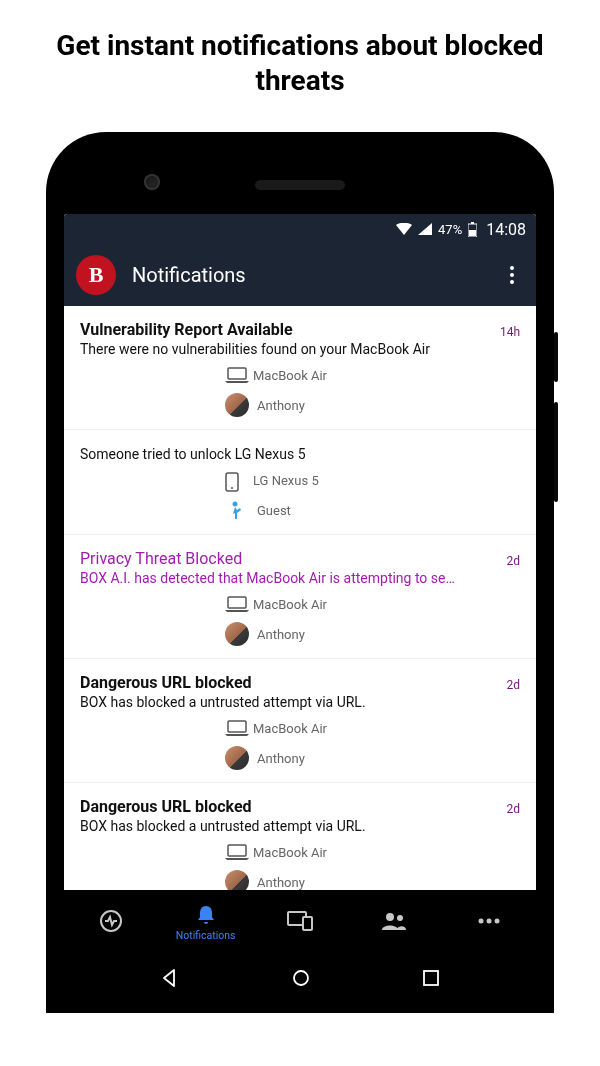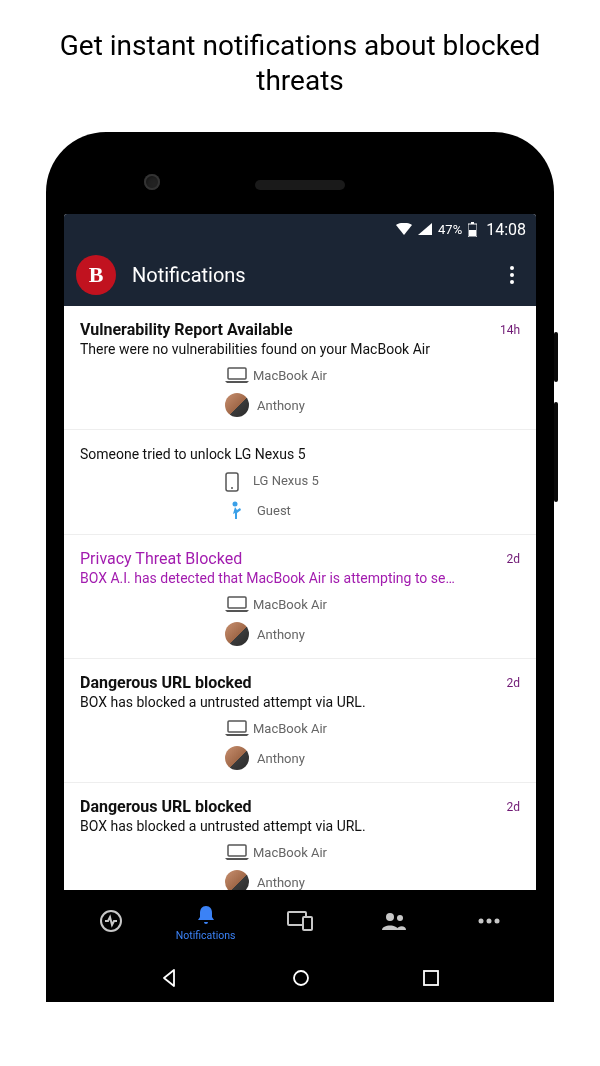--- a/index.html
+++ b/index.html
@@ -6,31 +6,31 @@
   body {
     font-family: -apple-system, BlinkMacSystemFont, "Segoe UI", Roboto, Arial, sans-serif;
     background: #fff;
     width: 600px;
     height: 1066px;
     overflow: hidden;
   }
   .headline {
     text-align: center;
     font-size: 28px;
-    font-weight: 400;
+    font-weight: 700;
     color: #000;
     padding: 28px 40px 10px;
     line-height: 1.25;
   }
   .phone {
     width: 508px;
     margin: 24px auto 0;
     background: #000;
     border-radius: 60px 60px 0 0;
-    padding: 18px 18px 0;
+    padding: 18px 18px 11px;
     position: relative;
   }
   .phone-top {
     height: 64px;
     position: relative;
   }
   .camera {
     position: absolute;
     left: 80px; top: 24px;
     width: 16px; height: 16px;
@@ -97,21 +97,21 @@
     overflow: hidden;
     background: #fff;
   }
   .notif {
     padding: 14px 16px 12px;
     border-bottom: 1px solid #eee;
     position: relative;
   }
   .notif.read .notif-title,
   .notif.read .notif-body { color: #a21caf; font-weight: 400; }
-  .notif-row1 { display: flex; justify-content: space-between; align-items: center; gap: 10px; }
+  .notif-row1 { display: flex; justify-content: space-between; align-items: flex-end; gap: 10px; }
   .notif-title { font-size: 16px; font-weight: 700; color: #111; }
   .notif-time { font-size: 12px; color: #701a75; white-space: nowrap; }
   .notif-body { font-size: 14px; font-weight: 400; color: #111; margin-top: 2px; white-space: nowrap; overflow: hidden; text-overflow: ellipsis; }
   .notif.read .notif-body { font-weight: 400; }
   .notif-meta { display: flex; align-items: center; gap: 10px; margin-top: 10px; font-size: 13px; color: #666; flex-direction: column; }
   .meta-group { display: flex; align-items: center; gap: 8px; min-width: 150px; }
   .device-icon { width: 20px; height: 16px; }
   .avatar {
     width: 24px; height: 24px; border-radius: 50%;
     background: linear-gradient(135deg,#c89070 0%, #a06848 55%, #3a3a3a 56%, #2a2a2a 100%);

